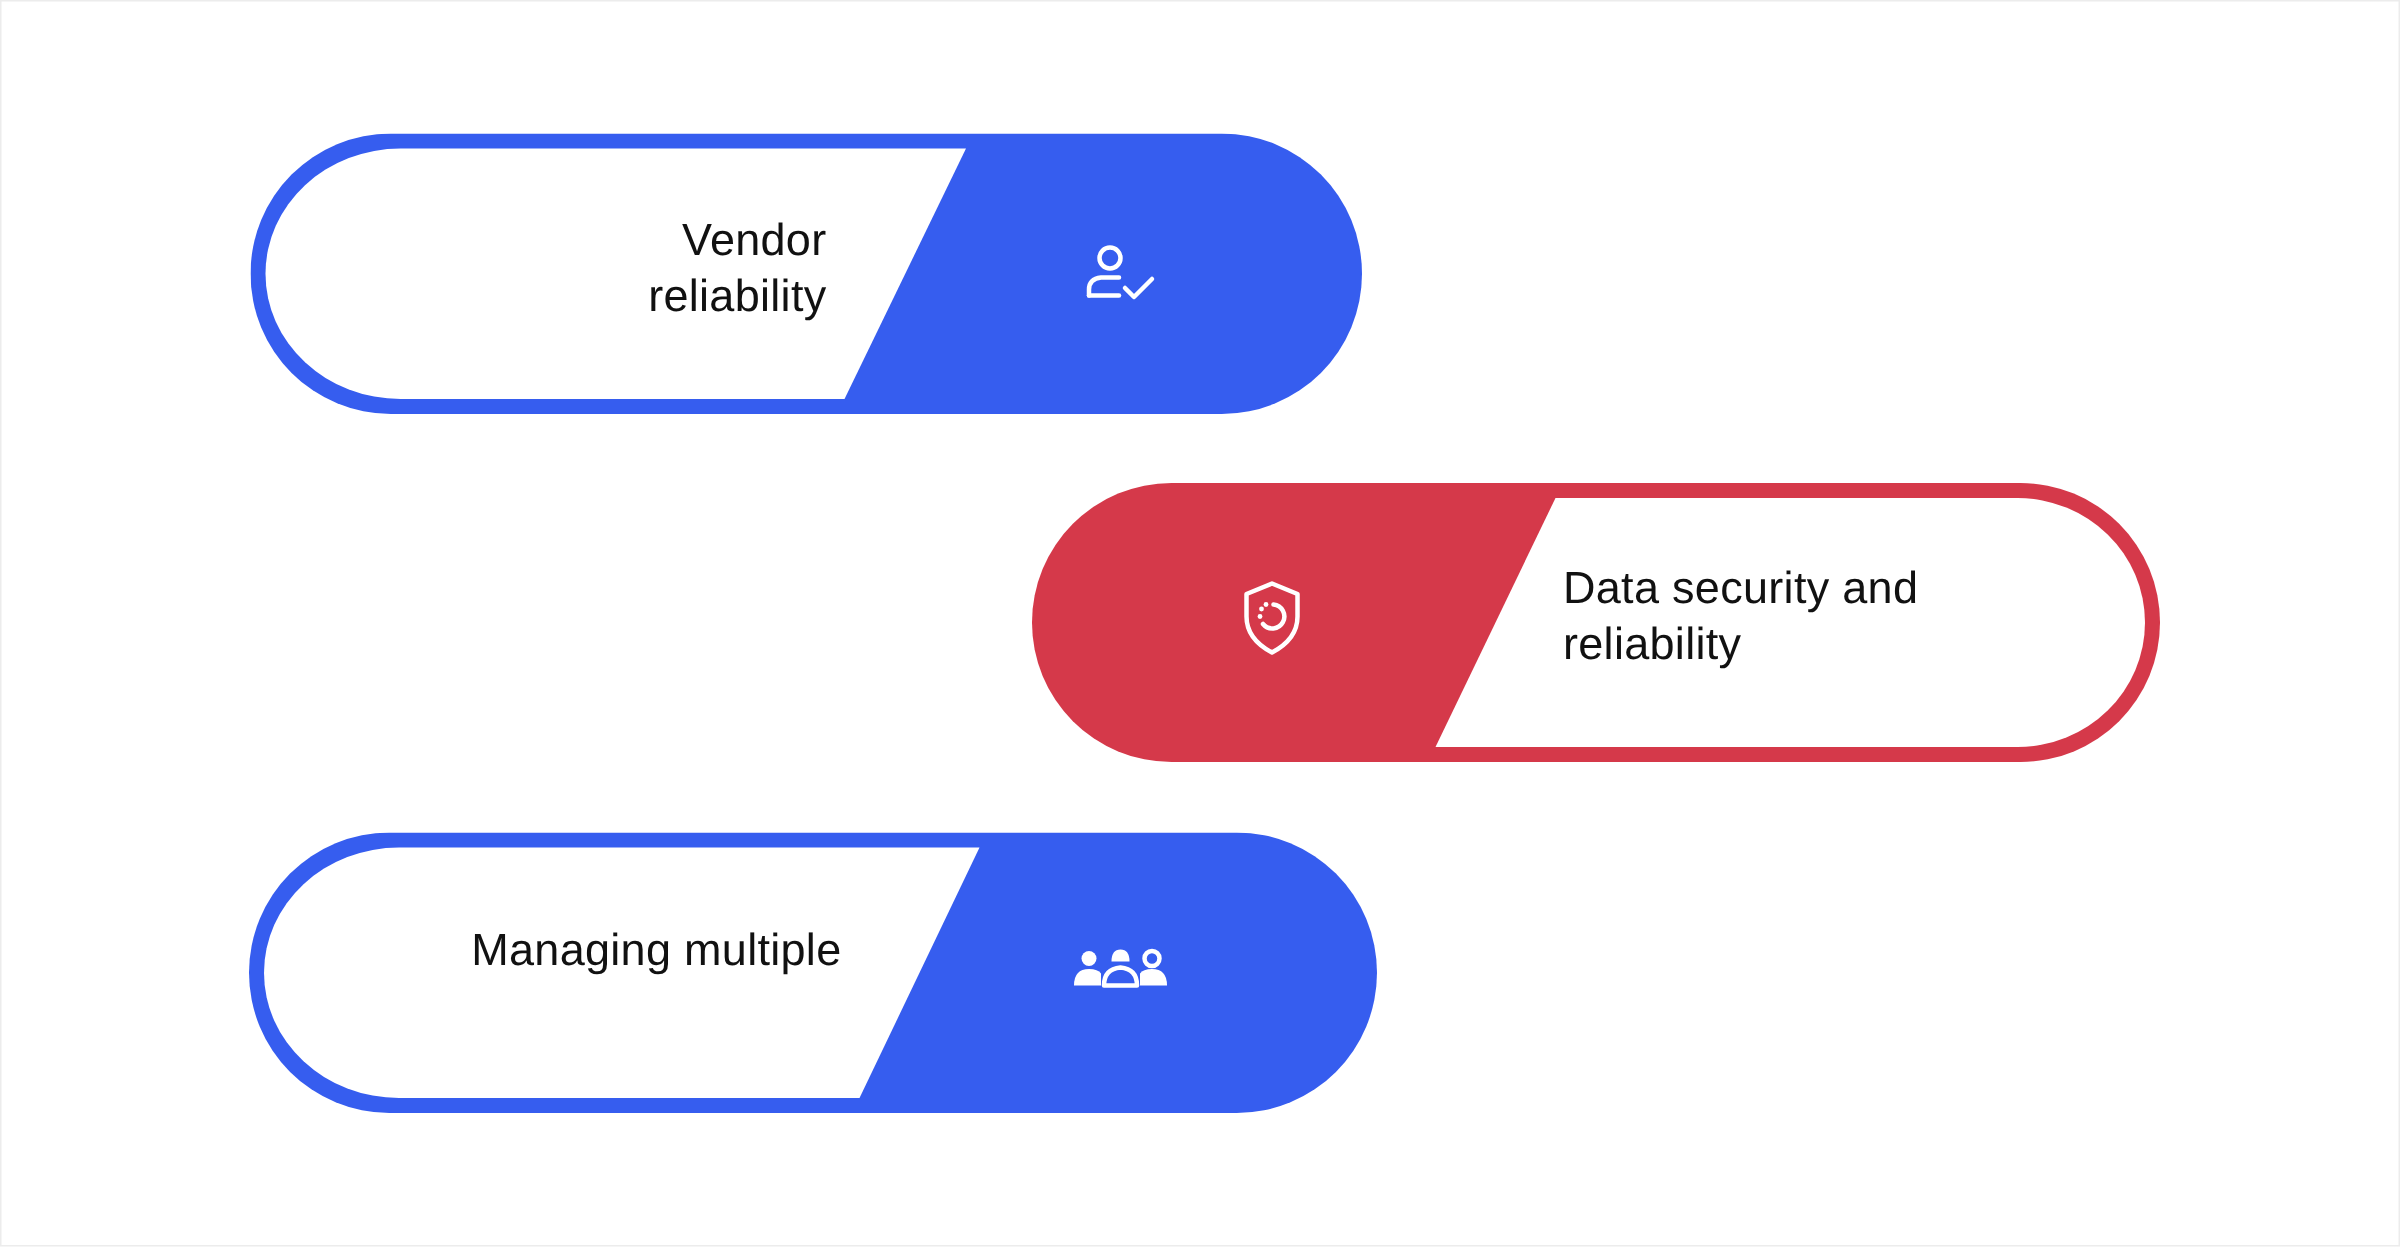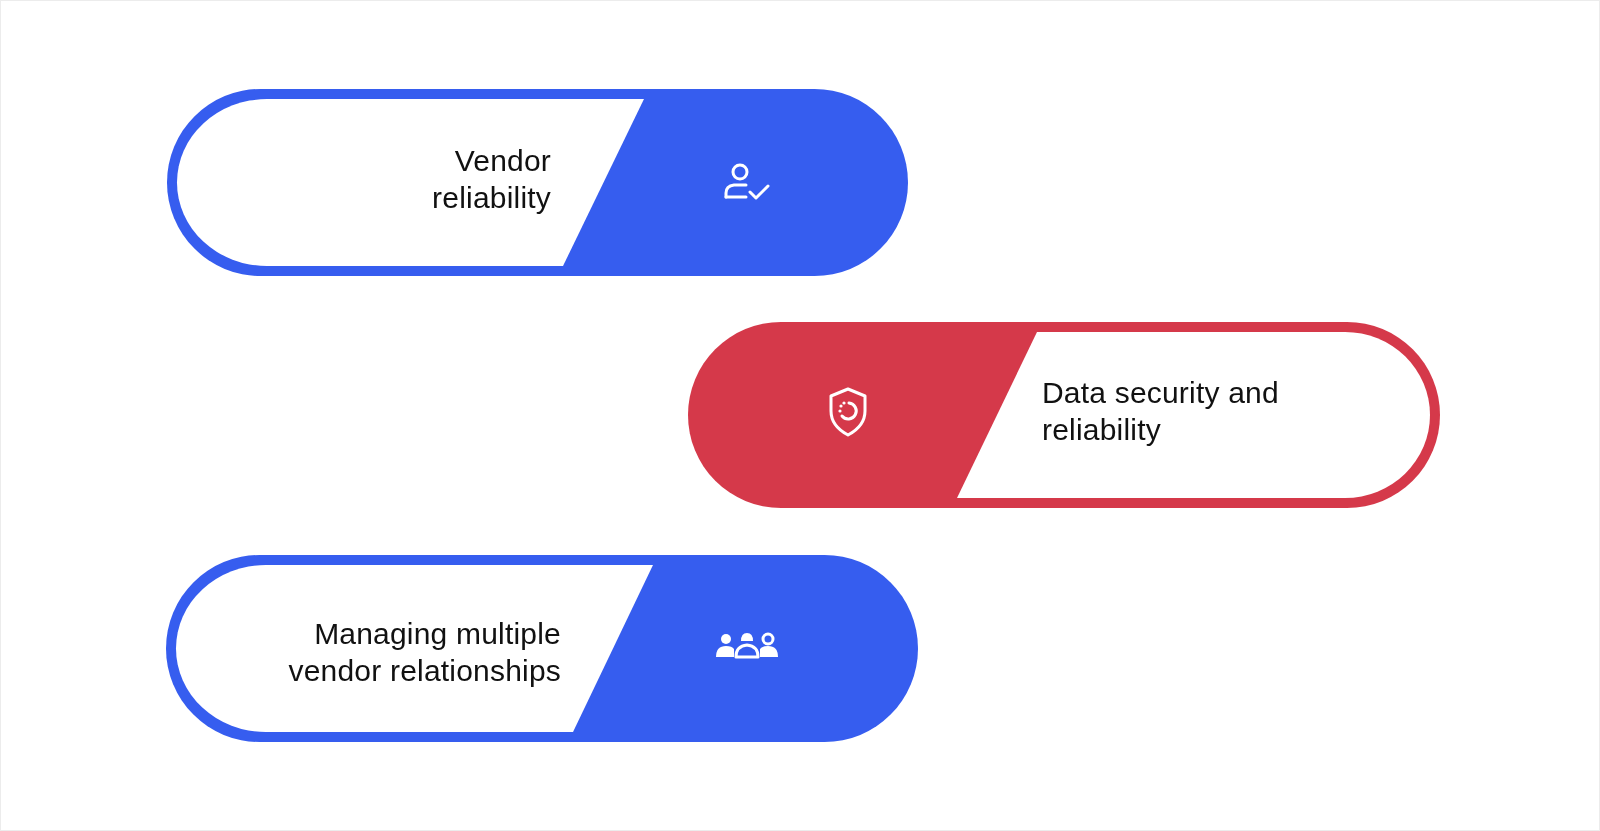--- a/index.html
+++ b/index.html
@@ -56,21 +56,20 @@
   </svg>
 </div>
 
 <div class="card" style="left:166px; top:555px; width:752px; height:238px;">
   <svg class="shape" width="752" height="187" viewBox="0 0 752 187">
     <rect x="0" y="0" width="752" height="187" rx="93.5" ry="93.5" fill="#365DEF"></rect>
     <path d="M 100 10 L 487 10 L 407 177 L 100 177 A 90 83.5 0 0 1 100 10 Z" fill="#ffffff"></path>
   </svg>
   <div class="label" style="right:357px; top:60px; text-align:right;">
     <span>Managing multiple</span>
-    <span>vendor relationships</span>
   </div>
   <svg class="icon" style="left:548px; top:74px;" width="66" height="32" viewBox="0 0 66 32">
 
     <circle cx="12" cy="10" r="5" fill="#fff"></circle>
     <path d="M 2 28 Q 2 17 12 17 Q 18 17 20 20 L 20 28 Z" fill="#fff"></path>
 
     <path d="M 27 12 Q 27 4 33 4 Q 39 4 39 12 Z" fill="#fff"></path>
     <path d="M 22 28 Q 22 17 33 16 Q 44 17 44 28 Z" fill="none" stroke="#fff" stroke-width="3" stroke-linejoin="round"></path>
 
     <circle cx="54" cy="10" r="5" fill="none" stroke="#fff" stroke-width="3"></circle>

